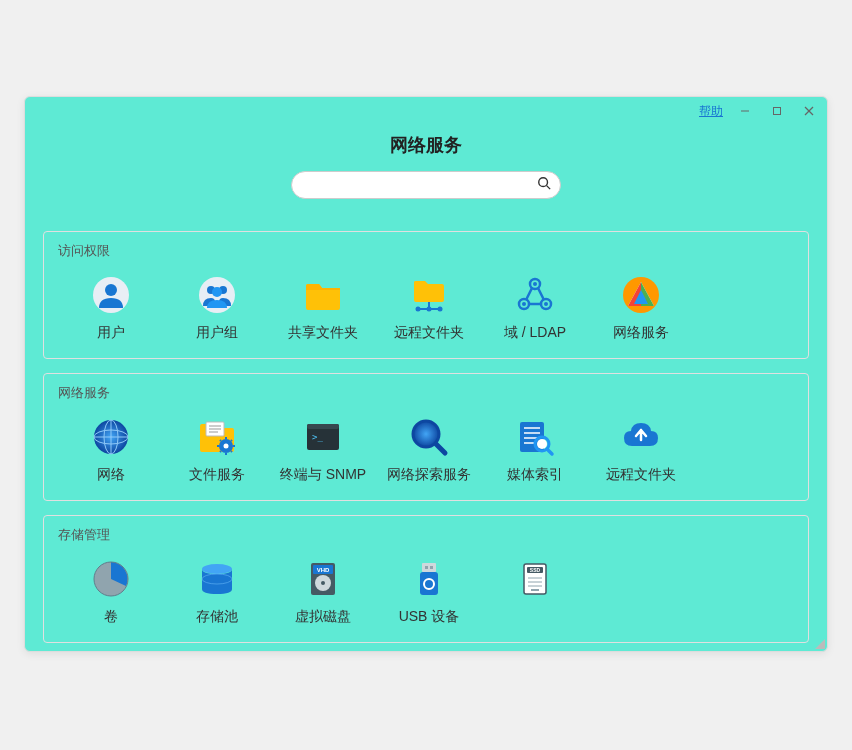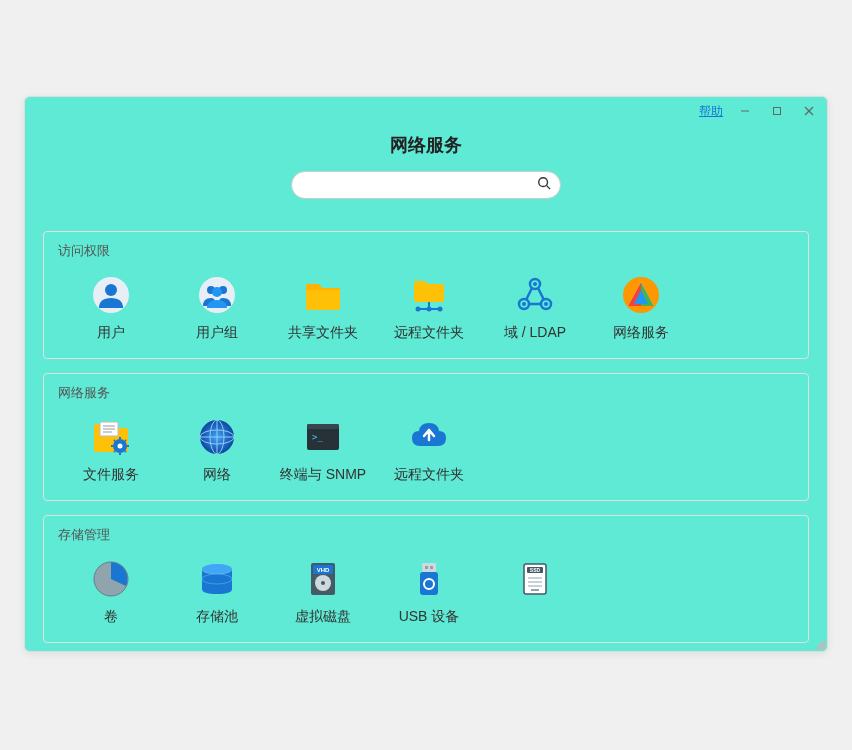--- a/index.html
+++ b/index.html
@@ -274,64 +274,95 @@
       </div>
     </div>
 
     <div class="section">
       <div class="section-title">网络服务</div>
       <div class="grid">
 
         <div class="item">
           <div class="icon-box">
             <svg width="42" height="42" viewBox="0 0 42 42">
-                <path d="M4 10 L4 34 Q4 36 6 36 L36 36 Q38 36 38 34 L38 14 Q38 12 36 12 L20 12 L17 8 L6 8 Q4 8 4 10 Z" fill="#ffc107"></path>
-                <rect x="10" y="6" width="18" height="14" rx="1" fill="#fff" stroke="#bbb"></rect>
-                <line x1="13" y1="10" x2="25" y2="10" stroke="#999"></line>
-                <line x1="13" y1="13" x2="25" y2="13" stroke="#999"></line>
-                <line x1="13" y1="16" x2="22" y2="16" stroke="#999"></line>
-                <circle cx="30" cy="30" r="7" fill="#1976d2"></circle>
-                <circle cx="30" cy="30" r="2.5" fill="#fff"></circle>
-                <path d="M30 23 L30 21 M30 39 L30 37 M23 30 L21 30 M39 30 L37 30 M25 25 L24 24 M35 35 L36 36 M25 35 L24 36 M35 25 L36 24" stroke="#1976d2" stroke-width="2"></path>
-              </svg>
-          </div>
-          <span class="item-label">文件服务</span>
-        </div>
-
-        <div class="item">
-          <div class="icon-box">
-            <svg width="42" height="42" viewBox="0 0 42 42">
                 <defs>
                   <radialGradient id="g1">
                     <stop offset="0" stop-color="#42a5f5"></stop>
                     <stop offset="1" stop-color="#0d47a1"></stop>
                   </radialGradient>
                 </defs>
                 <circle cx="21" cy="21" r="17" fill="url(#g1)"></circle>
                 <ellipse cx="21" cy="21" rx="17" ry="7" fill="none" stroke="#90caf9" stroke-width="1"></ellipse>
                 <ellipse cx="21" cy="21" rx="7" ry="17" fill="none" stroke="#90caf9" stroke-width="1"></ellipse>
                 <line x1="4" y1="21" x2="38" y2="21" stroke="#90caf9" stroke-width="1"></line>
                 <line x1="21" y1="4" x2="21" y2="38" stroke="#90caf9" stroke-width="1"></line>
               </svg>
           </div>
           <span class="item-label">网络</span>
         </div>
 
         <div class="item">
           <div class="icon-box">
             <svg width="42" height="42" viewBox="0 0 42 42">
+                <path d="M4 10 L4 34 Q4 36 6 36 L36 36 Q38 36 38 34 L38 14 Q38 12 36 12 L20 12 L17 8 L6 8 Q4 8 4 10 Z" fill="#ffc107"></path>
+                <rect x="10" y="6" width="18" height="14" rx="1" fill="#fff" stroke="#bbb"></rect>
+                <line x1="13" y1="10" x2="25" y2="10" stroke="#999"></line>
+                <line x1="13" y1="13" x2="25" y2="13" stroke="#999"></line>
+                <line x1="13" y1="16" x2="22" y2="16" stroke="#999"></line>
+                <circle cx="30" cy="30" r="7" fill="#1976d2"></circle>
+                <circle cx="30" cy="30" r="2.5" fill="#fff"></circle>
+                <path d="M30 23 L30 21 M30 39 L30 37 M23 30 L21 30 M39 30 L37 30 M25 25 L24 24 M35 35 L36 36 M25 35 L24 36 M35 25 L36 24" stroke="#1976d2" stroke-width="2"></path>
+              </svg>
+          </div>
+          <span class="item-label">文件服务</span>
+        </div>
+
+        <div class="item">
+          <div class="icon-box">
+            <svg width="42" height="42" viewBox="0 0 42 42">
                 <rect x="5" y="8" width="32" height="26" rx="2" fill="#263238"></rect>
                 <rect x="5" y="8" width="32" height="5" rx="2" fill="#37474f"></rect>
                 <text x="10" y="24" fill="#4fc3f7" font-size="9" font-family="monospace">&gt;_</text>
               </svg>
           </div>
           <span class="item-label">终端与 SNMP</span>
         </div>
 
-
+        <div class="item">
+          <div class="icon-box">
+            <svg width="42" height="42" viewBox="0 0 42 42">
+                <defs>
+                  <radialGradient id="g2">
+                    <stop offset="0" stop-color="#42a5f5"></stop>
+                    <stop offset="1" stop-color="#0d47a1"></stop>
+                  </radialGradient>
+                </defs>
+                <circle cx="18" cy="18" r="13" fill="url(#g2)"></circle>
+                <circle cx="18" cy="18" r="13" fill="none" stroke="#0d47a1" stroke-width="3"></circle>
+                <line x1="28" y1="28" x2="37" y2="37" stroke="#0d47a1" stroke-width="5" stroke-linecap="round"></line>
+              </svg>
+          </div>
+          <span class="item-label">网络探索服务</span>
+        </div>
+
+        <div class="item">
+          <div class="icon-box">
+            <svg width="42" height="42" viewBox="0 0 42 42">
+                <rect x="6" y="6" width="24" height="30" rx="2" fill="#1976d2"></rect>
+                <line x1="10" y1="12" x2="26" y2="12" stroke="#fff" stroke-width="1.5"></line>
+                <line x1="10" y1="17" x2="26" y2="17" stroke="#fff" stroke-width="1.5"></line>
+                <line x1="10" y1="22" x2="26" y2="22" stroke="#fff" stroke-width="1.5"></line>
+                <line x1="10" y1="27" x2="20" y2="27" stroke="#fff" stroke-width="1.5"></line>
+                <circle cx="28" cy="28" r="7" fill="none" stroke="#2196f3" stroke-width="3"></circle>
+                <circle cx="28" cy="28" r="5" fill="#fff"></circle>
+                <line x1="33" y1="33" x2="38" y2="38" stroke="#2196f3" stroke-width="3.5" stroke-linecap="round"></line>
+              </svg>
+          </div>
+          <span class="item-label">媒体索引</span>
+        </div>
 
         <div class="item">
           <div class="icon-box">
             <svg width="42" height="42" viewBox="0 0 42 42">
                 <path d="M12 30 Q4 30 4 22 Q4 15 11 15 Q12 7 21 7 Q30 7 31 15 Q38 15 38 22 Q38 30 30 30 Z" fill="#1976d2"></path>
                 <path d="M21 14 L21 24 M16 20 L21 14 L26 20" fill="none" stroke="#fff" stroke-width="2.5" stroke-linecap="round" stroke-linejoin="round"></path>
               </svg>
           </div>
           <span class="item-label">远程文件夹</span>
         </div>

